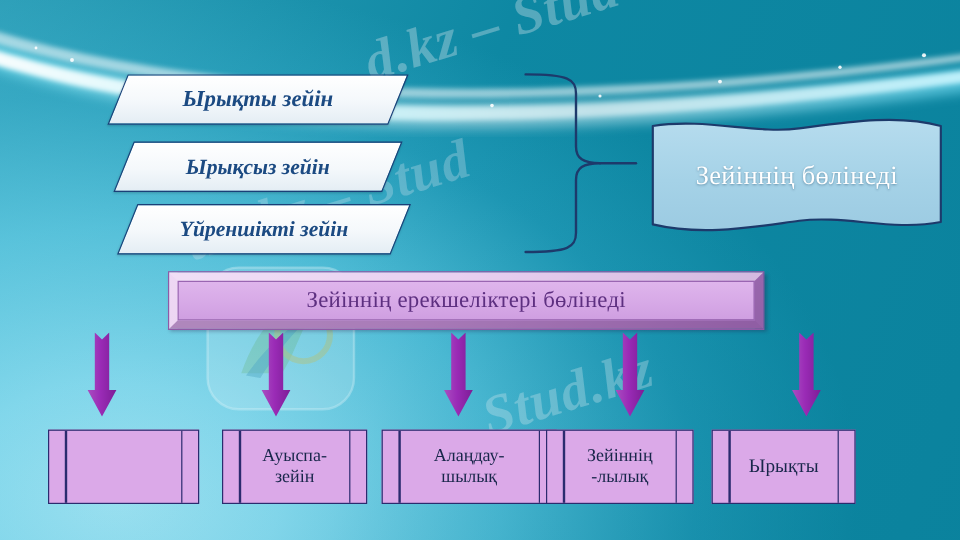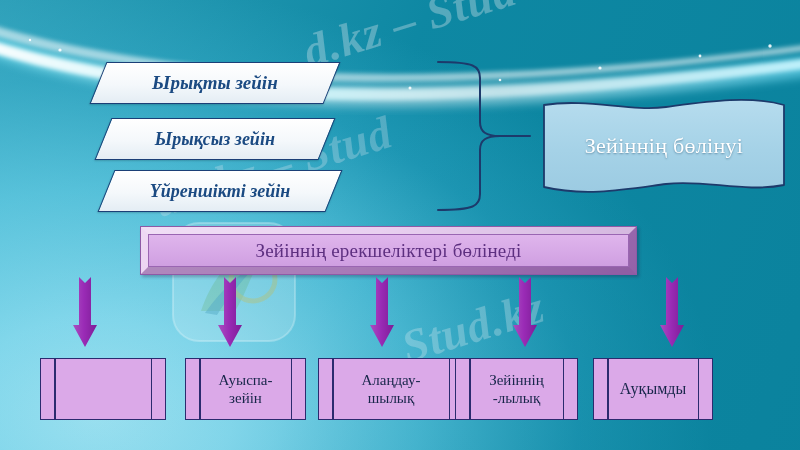--- a/index.html
+++ b/index.html
@@ -162,21 +162,21 @@
     <defs>
       <linearGradient id="bgrad" x1="0" y1="0" x2="0" y2="1">
         <stop offset="0%" stop-color="#b6dcee"></stop>
         <stop offset="55%" stop-color="#a5d2e7"></stop>
         <stop offset="100%" stop-color="#9ccbe2"></stop>
       </linearGradient>
     </defs>
     <path d="M6,8 C50,1 92,15 128,10 C166,5 210,-2 246,8
              L246,88 C206,96 166,82 128,87 C90,92 48,100 6,90 Z" fill="url(#bgrad)" stroke="#1d3a6b" stroke-width="1.8" stroke-linejoin="round"></path>
   </svg>
-  <div class="banner-label">Зейіннің бөлінуі</div>
+  <div class="banner-label">Зейіннің бөлінеді</div>
 
   <div class="barwrap">
     <div class="barinner">
       <span>Зейіннің ерекшеліктері бөлінеді</span>
     </div>
   </div>
 
   <svg class="arrow" style="left:72px" viewBox="0 0 26 78">
     <defs>
       <linearGradient id="ag" x1="0" y1="0" x2="1" y2="0">
@@ -218,16 +218,16 @@
   </div>
   <div class="bbox" style="left:455px;width:123px">
     <div class="edge l"></div>
     <div class="edge r"></div>
     <div class="txt">Зейіннің
 -лылық</div>
   </div>
   <div class="bbox wide" style="left:593px;width:120px">
     <div class="edge l"></div>
     <div class="edge r"></div>
-    <div class="txt">Ауқымды</div>
+    <div class="txt">Ырықты</div>
   </div>
 
 </div>
 
 </body></html>

